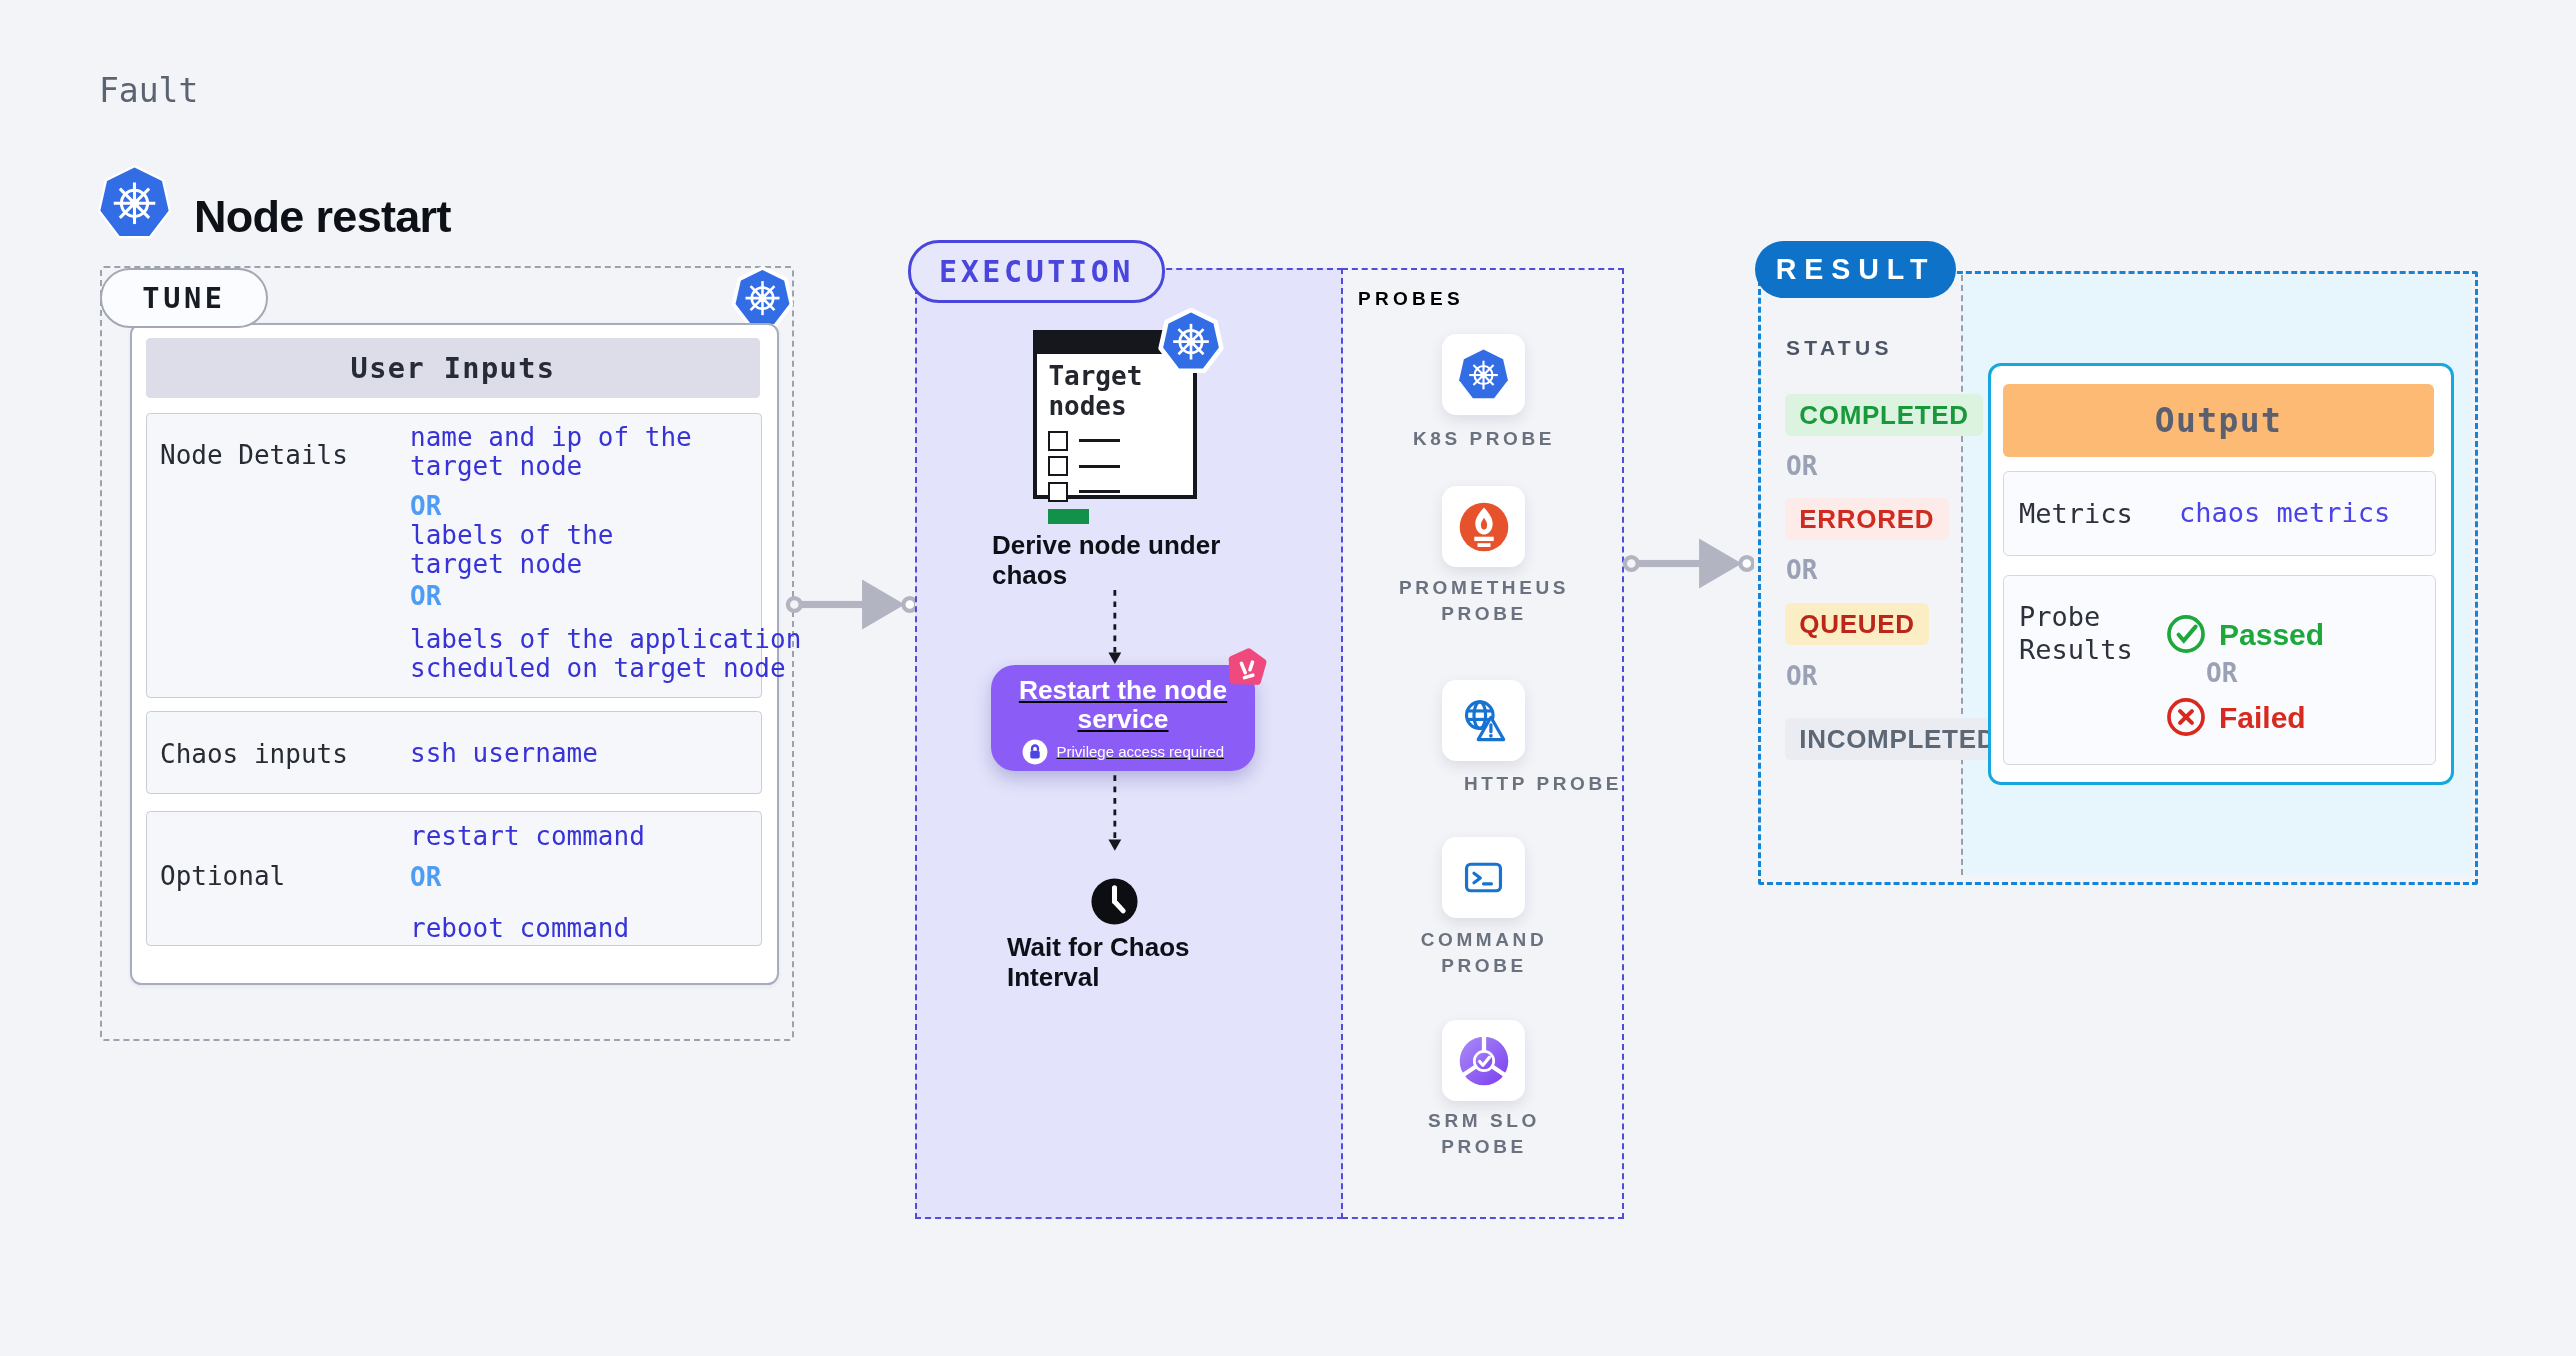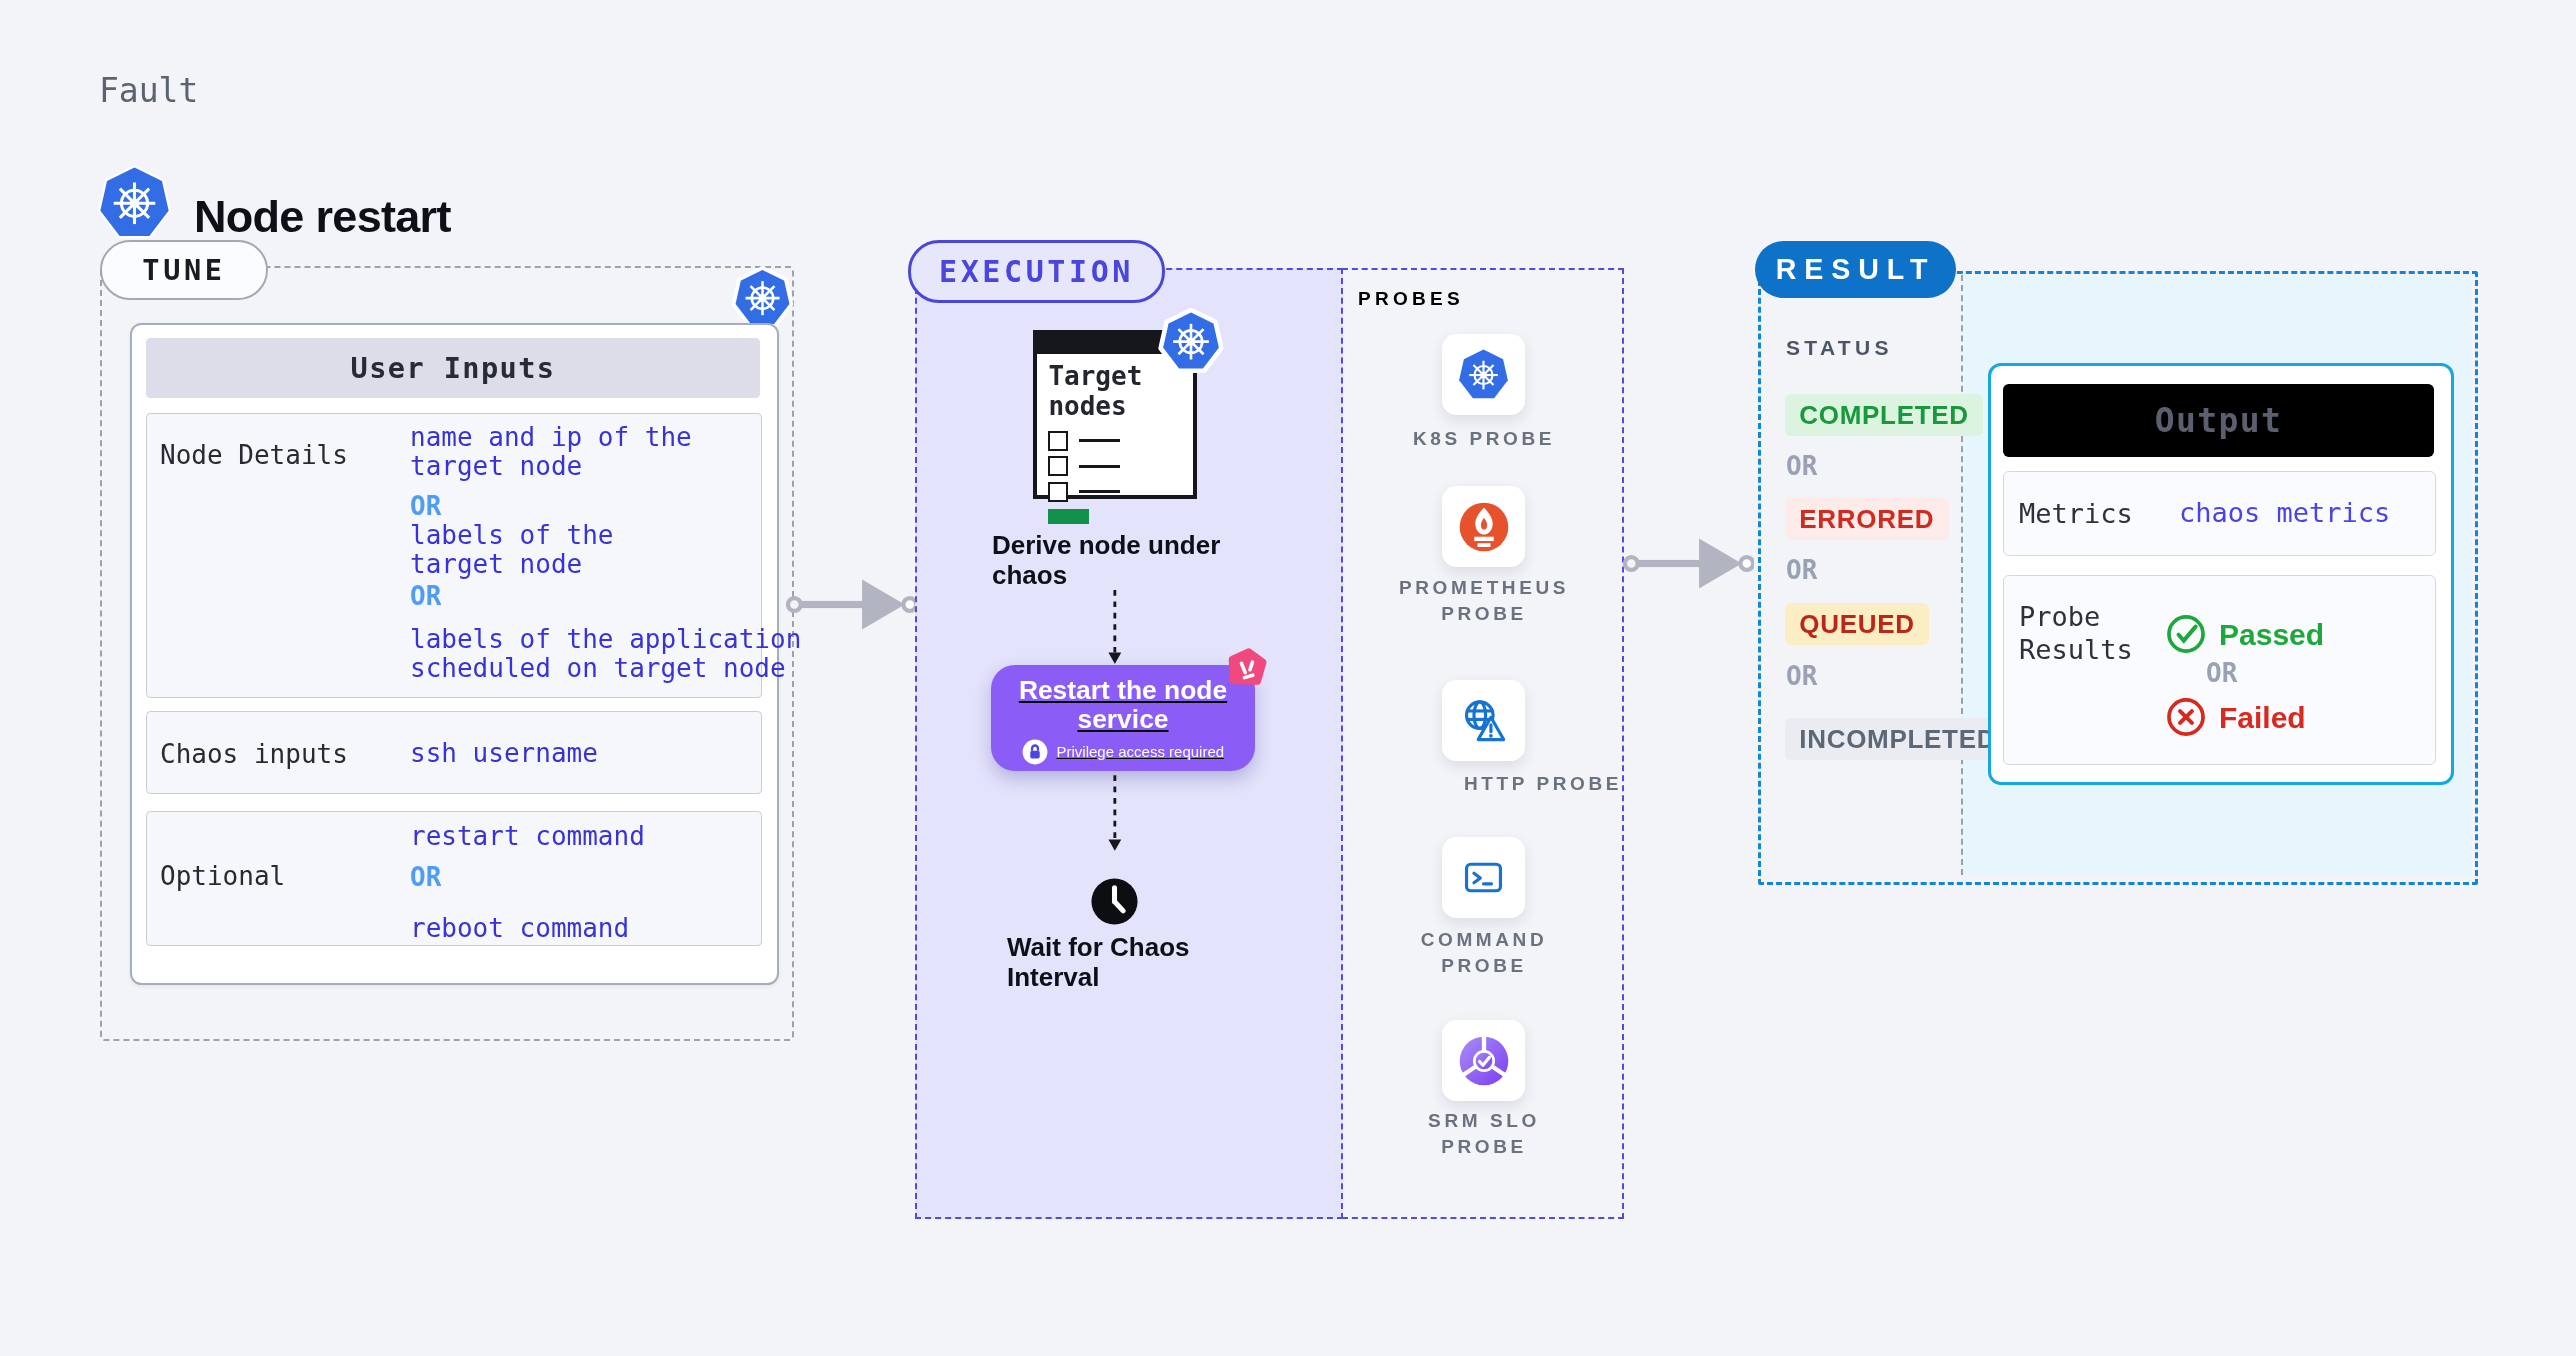--- a/index.html
+++ b/index.html
@@ -8,21 +8,21 @@
   .abs{position:absolute;}
   .pre{white-space:pre-line;}
 
   
   .eyebrow{font-family:"DejaVu Sans Mono",monospace;font-size:33px;color:#5b6270;font-weight:500;}
   .page-title{font-size:45px;font-weight:800;color:#0d1117;letter-spacing:-0.7px;}
 
   
   .pill{display:flex;align-items:center;justify-content:center;border-radius:31px;z-index:5;}
   .tune-pill{background:#fbfcff;border:2.9px solid #a3a8b4;color:#171b22;
-             font-family:"DejaVu Sans Mono",monospace;font-weight:700;font-size:28.6px;letter-spacing:3.6px;}
+             font-family:"DejaVu Sans Mono",monospace;font-weight:700;font-size:28.6px;letter-spacing:3.6px;margin-top:28px;}
   .exec-pill{background:#e7e7fc;border:3.6px solid #4a45db;color:#4a45db;
              font-family:"DejaVu Sans Mono",monospace;font-weight:700;font-size:30px;letter-spacing:3.6px;}
   .result-pill{background:#0d72c8;color:#ffffff;font-weight:800;font-size:28.6px;letter-spacing:7.9px;}
 
   
   .tune-dashed{border:2.9px dashed #9ba1ad;border-radius:4.3px;}
   .tune-card{background:#ffffff;border:2.1px solid #a7adbb;border-radius:11.4px;box-shadow:0 1.4px 4.3px rgba(30,40,60,.06);}
   .ui-header{background:#dcdde8;border-radius:4.3px;display:flex;align-items:center;justify-content:center;
              font-family:"DejaVu Sans Mono",monospace;font-weight:600;font-size:28.6px;color:#262b34;letter-spacing:1.4px;}
   .ui-row{background:#f6f7fb;border:1.4px solid #c9cdd9;border-radius:4.3px;}
@@ -56,21 +56,21 @@
   .cyan-panel{background:#e7f6fc;border-left:2.1px dashed #97a0ae;}
   .status-label{font-weight:700;font-size:21px;letter-spacing:4.3px;color:#4c5566;}
   .status-badge{display:inline-flex;align-items:center;border-radius:5.7px;padding:5.7px 14.3px;
                 font-weight:800;font-size:26px;letter-spacing:0.7px;}
   .st-completed{background:#dcf3e0;color:#17993c;}
   .st-errored{background:#fcebe9;color:#d02b20;}
   .st-queued{background:#fbeec5;color:#bb2619;}
   .st-incompleted{background:#eaecf2;color:#5d6877;}
   .or-gray{font-family:"DejaVu Sans Mono",monospace;font-size:26px;font-weight:600;color:#9aa1b4;}
   .output-card{background:#ffffff;border:3.6px solid #16a7de;border-radius:13px;}
-  .output-header{background:#000000;border-radius:5.7px;display:flex;align-items:center;justify-content:center;
+  .output-header{background:#fdba74;border-radius:5.7px;display:flex;align-items:center;justify-content:center;
                  font-family:"DejaVu Sans Mono",monospace;font-weight:700;font-size:33px;color:#5a6070;letter-spacing:1.4px;}
   .output-row{background:#fafbfe;border:1.4px solid #d4d7e3;border-radius:5.7px;}
   .out-label{font-family:"DejaVu Sans Mono",monospace;font-size:27px;line-height:33px;color:#2c313c;}
   .out-value{font-family:"DejaVu Sans Mono",monospace;font-size:27px;color:#4a43ea;}
   .passed-text{font-weight:800;font-size:30px;color:#1ea83c;}
   .failed-text{font-weight:800;font-size:30px;color:#d8291e;}
 </style>
 </head>
 <body>
 

